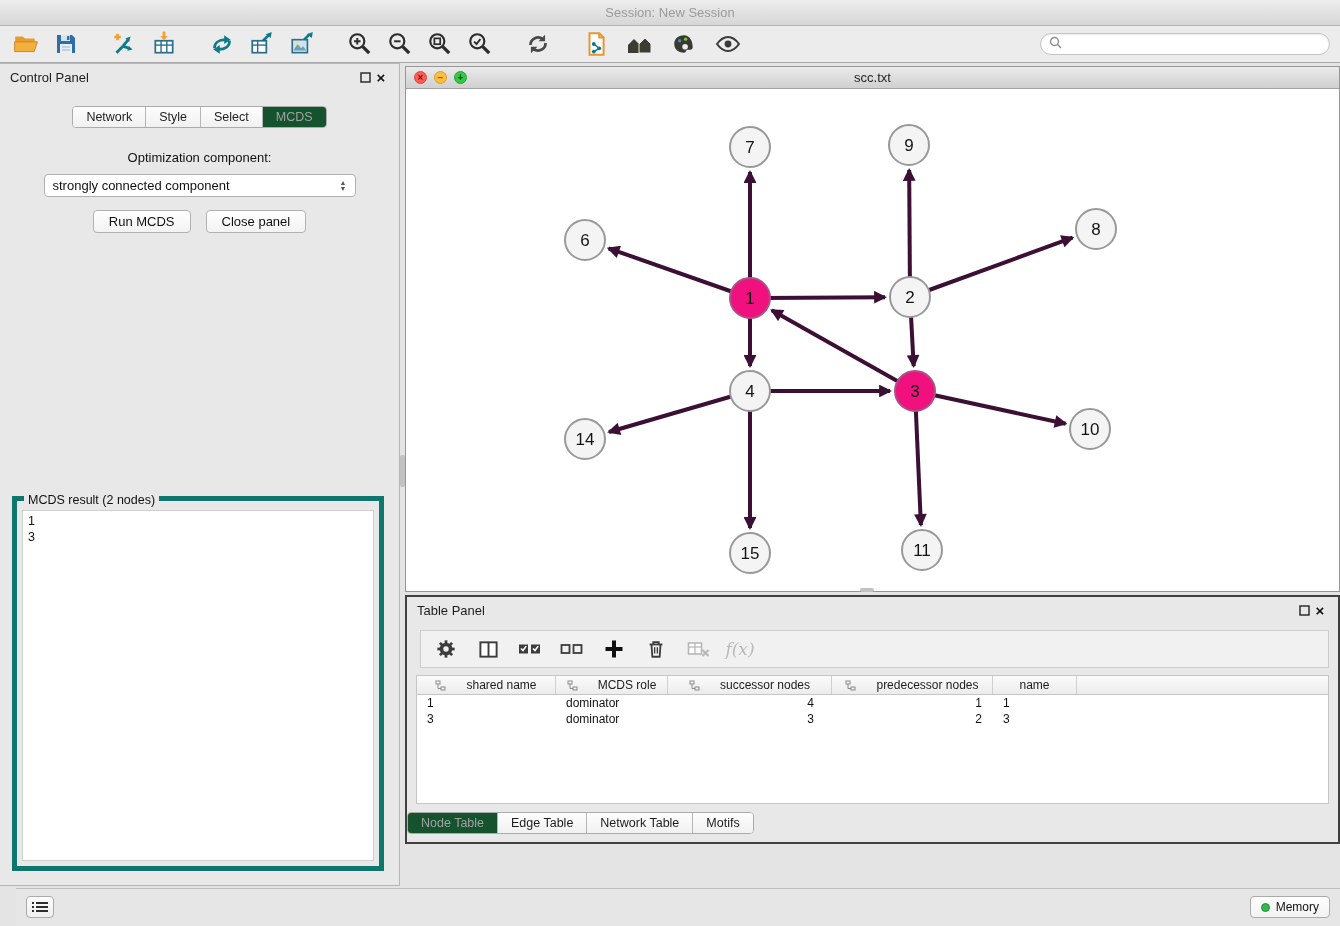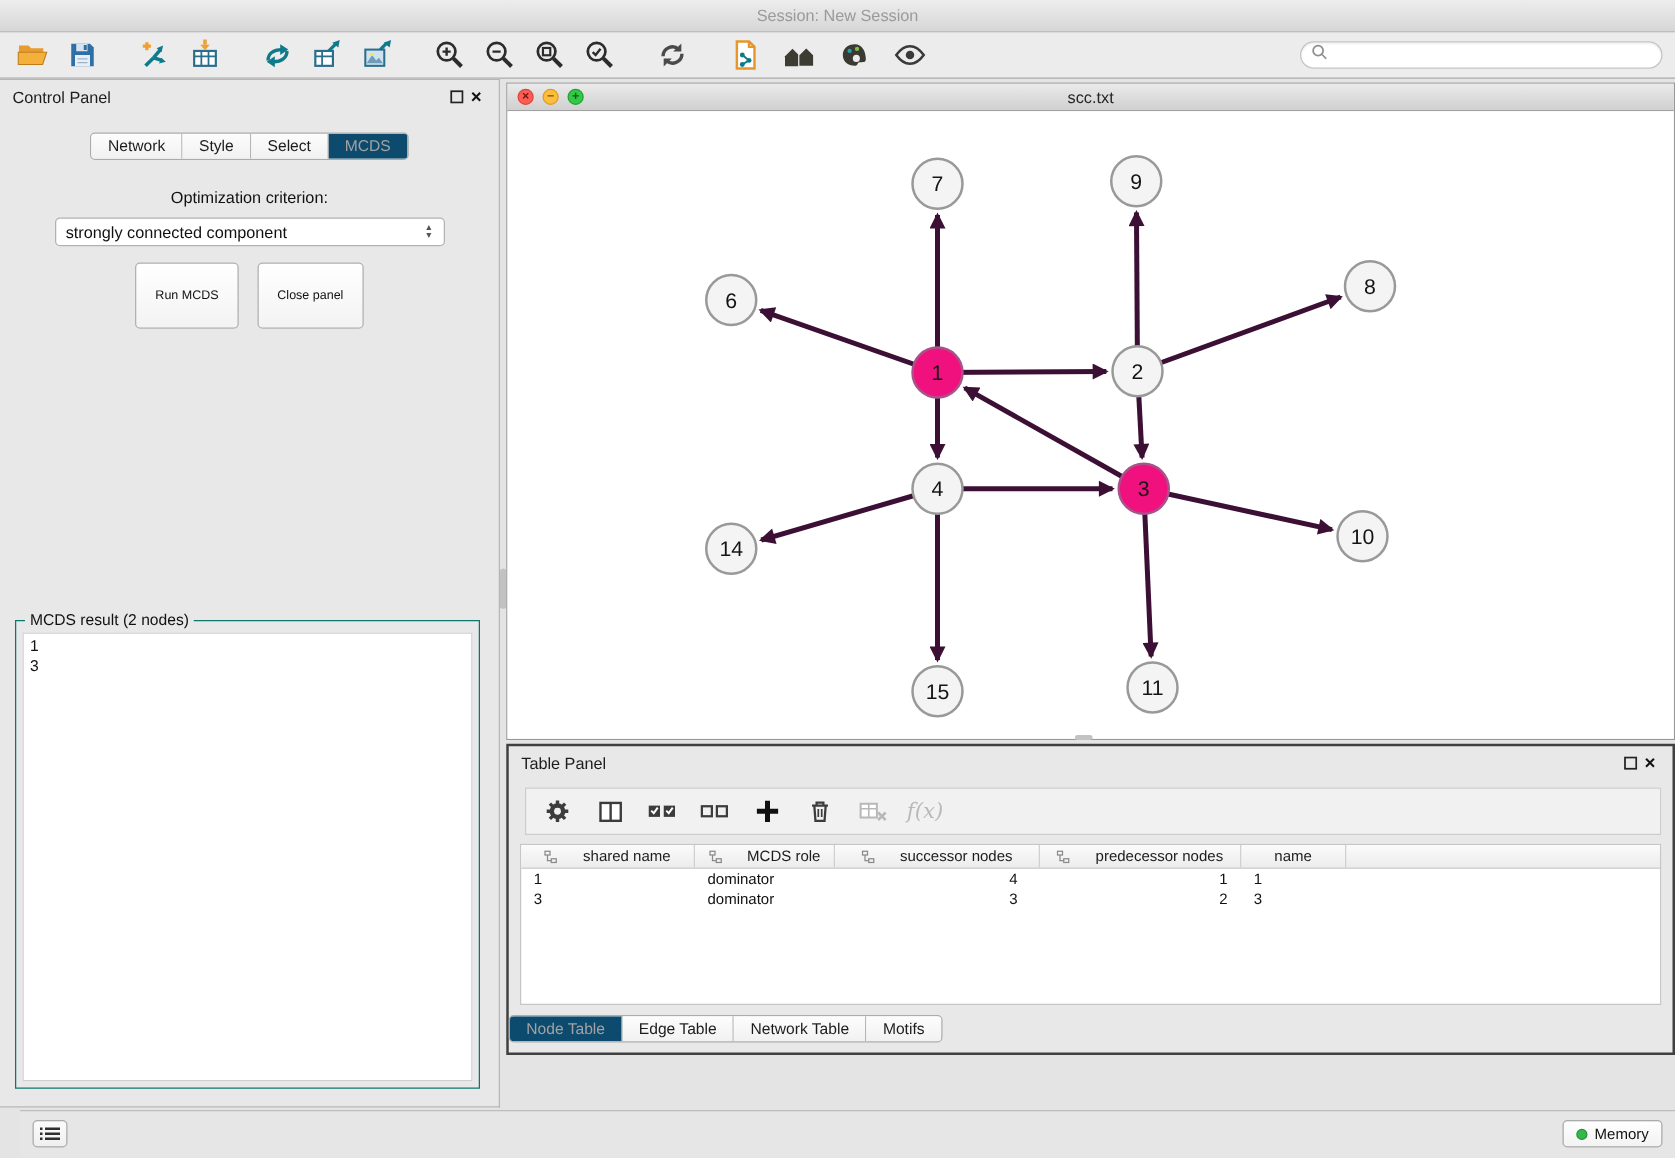--- a/index.html
+++ b/index.html
@@ -42,34 +42,34 @@
   .mini-icon { width:16px; height:16px; display:flex; align-items:center; justify-content:center; cursor:pointer; color:#222; }
   .close-x { font-size:15px; font-weight:bold; color:#111; }
   .cp-tabs-row { display:flex; justify-content:center; margin-top:16px; }
   .segmented { display:inline-flex; border:1px solid #ababab; border-radius:4px; background:#fbfbfb; overflow:hidden; }
   .segment {
     padding:3px 13px; font-size:12.5px; color:#1d1d1d; cursor:pointer;
     border-right:1px solid #b5b5b5; background:linear-gradient(#fdfdfd,#f1f1f1);
     white-space:nowrap;
   }
   .segment:last-child { border-right:none; }
-  .segment.selected { background:#0c4a6e; color:#a2a2a2; }
+  .segment.selected { background:#14532d; color:#a2a2a2; }
   .cp-opt-label { text-align:center; margin-top:22px; font-size:13px; color:#111; }
   .cp-select {
     margin:9px auto 0; width:312px; height:23px; background:#fff;
     border:1px solid #b2b2b2; border-radius:4px; display:flex; align-items:center;
     padding:0 8px; font-size:13px; color:#111; cursor:pointer;
   }
   .stepper { margin-left:auto; display:flex; flex-direction:column; align-items:center; color:#555; font-size:7px; line-height:6px; }
   .cp-buttons { display:flex; justify-content:center; gap:15px; margin-top:13px; }
   .btn {
     background:linear-gradient(#ffffff,#f3f3f3); border:1px solid #b2b2b2; border-radius:4px;
-    padding:20px 15px; font-size:10px; color:#111; cursor:pointer;
-  }
-  .result-box { position:absolute; left:12px; right:15px; top:432px; bottom:14px; border:1px solid #0f766e; }
+    padding:3px 15px; font-size:13px; color:#111; cursor:pointer;
+  }
+  .result-box { position:absolute; left:12px; right:15px; top:432px; bottom:14px; border:5px solid #0f766e; }
   .result-legend { position:absolute; top:-8px; left:7px; background:#e8e8e8; padding:0 4px; font-size:12.5px; color:#111; }
   .result-inner {
     position:absolute; left:5px; right:5px; top:9px; bottom:5px; background:#fff;
     border:1px solid #cfcfcf; font-size:12.5px; color:#111; padding:2px 5px; line-height:16px;
     overflow:auto;
   }
   
   .network-window {
     position:absolute; left:405px; top:66px; right:0; height:526px;
     background:#fff; border:1px solid #979797;
@@ -308,21 +308,21 @@
     <span class="mini-icon close-x">×</span>
   </div>
   <div class="cp-tabs-row">
     <div class="segmented">
       <div class="segment">Network</div>
       <div class="segment">Style</div>
       <div class="segment">Select</div>
       <div class="segment selected">MCDS</div>
     </div>
   </div>
-  <div class="cp-opt-label">Optimization criterion:</div>
+  <div class="cp-opt-label">Optimization component:</div>
   <div class="cp-select">
     <span>strongly connected component</span>
     <span class="stepper">
         <span>▲</span>
         <span>▼</span>
       </span>
   </div>
   <div class="cp-buttons">
     <button class="btn">Run MCDS</button>
     <button class="btn">Close panel</button>

